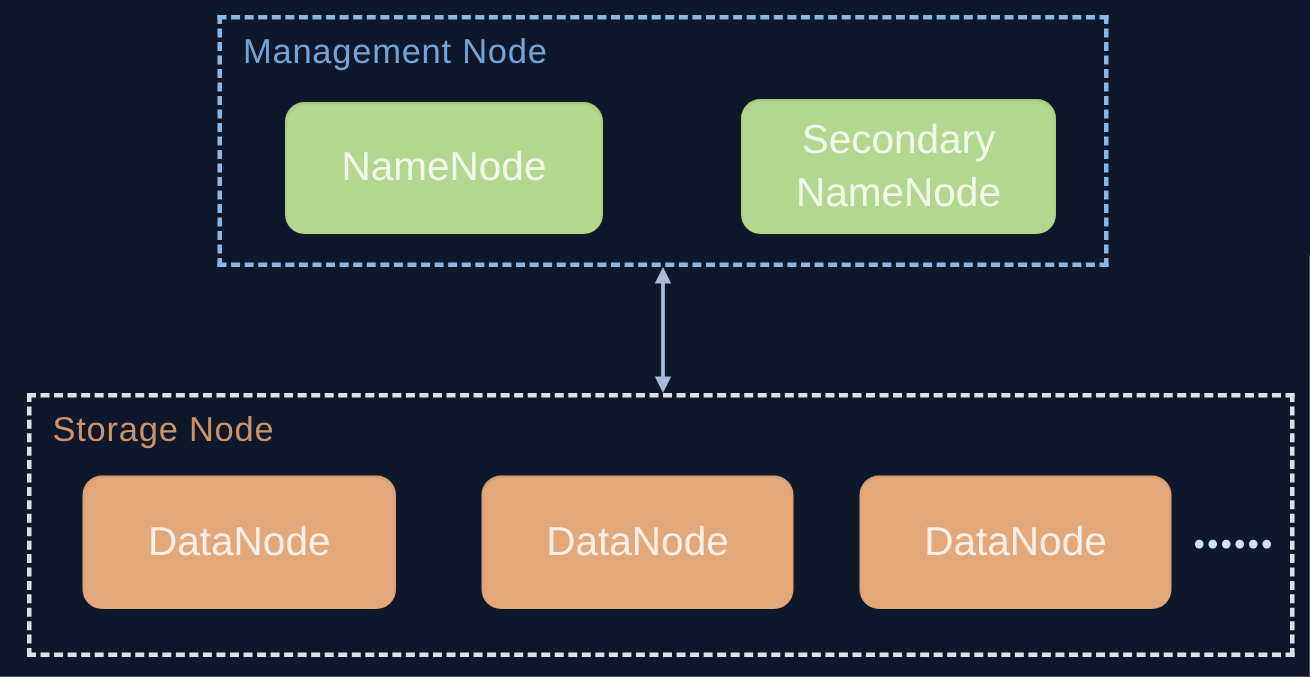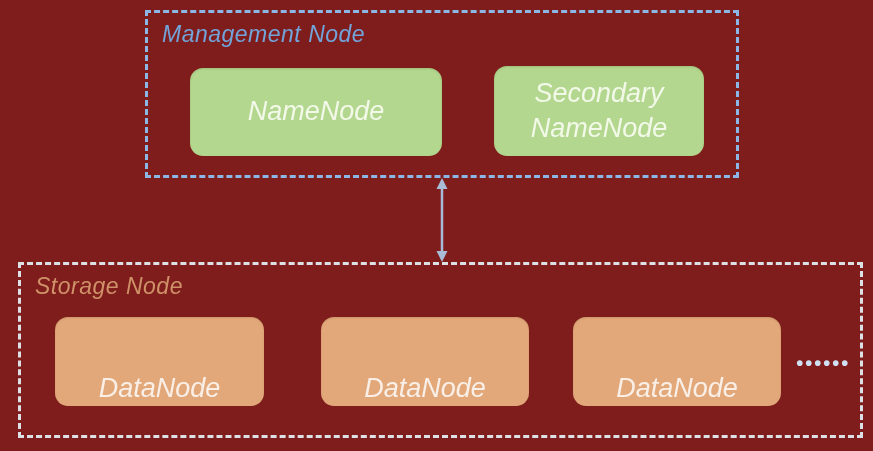--- a/index.html
+++ b/index.html
@@ -4,23 +4,22 @@
 <style>
   html, body {
     margin: 0;
     padding: 0;
     font-family: "Liberation Sans", "DejaVu Sans", sans-serif;
   }
   .canvas {
     position: relative;
     width: 873px;
     height: 451px;
-    background: #7f1d1d;
+    background: #0f172a;
     overflow: hidden;
-    font-style: italic;
   }
 
   
   .group-box {
     position: absolute;
     border: 3px dashed;
     box-sizing: border-box;
   }
   .management-box {
     left: 145px;
@@ -61,23 +60,22 @@
   }
   .node-green {
     background: #b4d78f;
     color: #f2f9e8;
     box-shadow: inset 0 1px 2px rgba(90,120,60,0.25);
   }
   .node-orange {
     background: #e2a87a;
     color: #f9efe7;
     box-shadow: inset 0 1px 2px rgba(120,80,40,0.2);
-    align-items: flex-end;
   }
-  .namenode    { left: 190px; top: 68px;  width: 252px; height: 88px; }
+  .namenode    { left: 190px; top: 68px;  width: 212px; height: 88px; }
   .sec-namenode{ left: 494px; top: 66px;  width: 210px; height: 90px; padding: 0 18px; align-items: center; }
   .datanode-1  { left: 55px;  top: 317px; width: 209px; height: 89px; }
   .datanode-2  { left: 321px; top: 317px; width: 208px; height: 89px; }
   .datanode-3  { left: 573px; top: 317px; width: 208px; height: 89px; }
 
   
   .connector {
     position: absolute;
     left: 431px;
     top: 178px;

